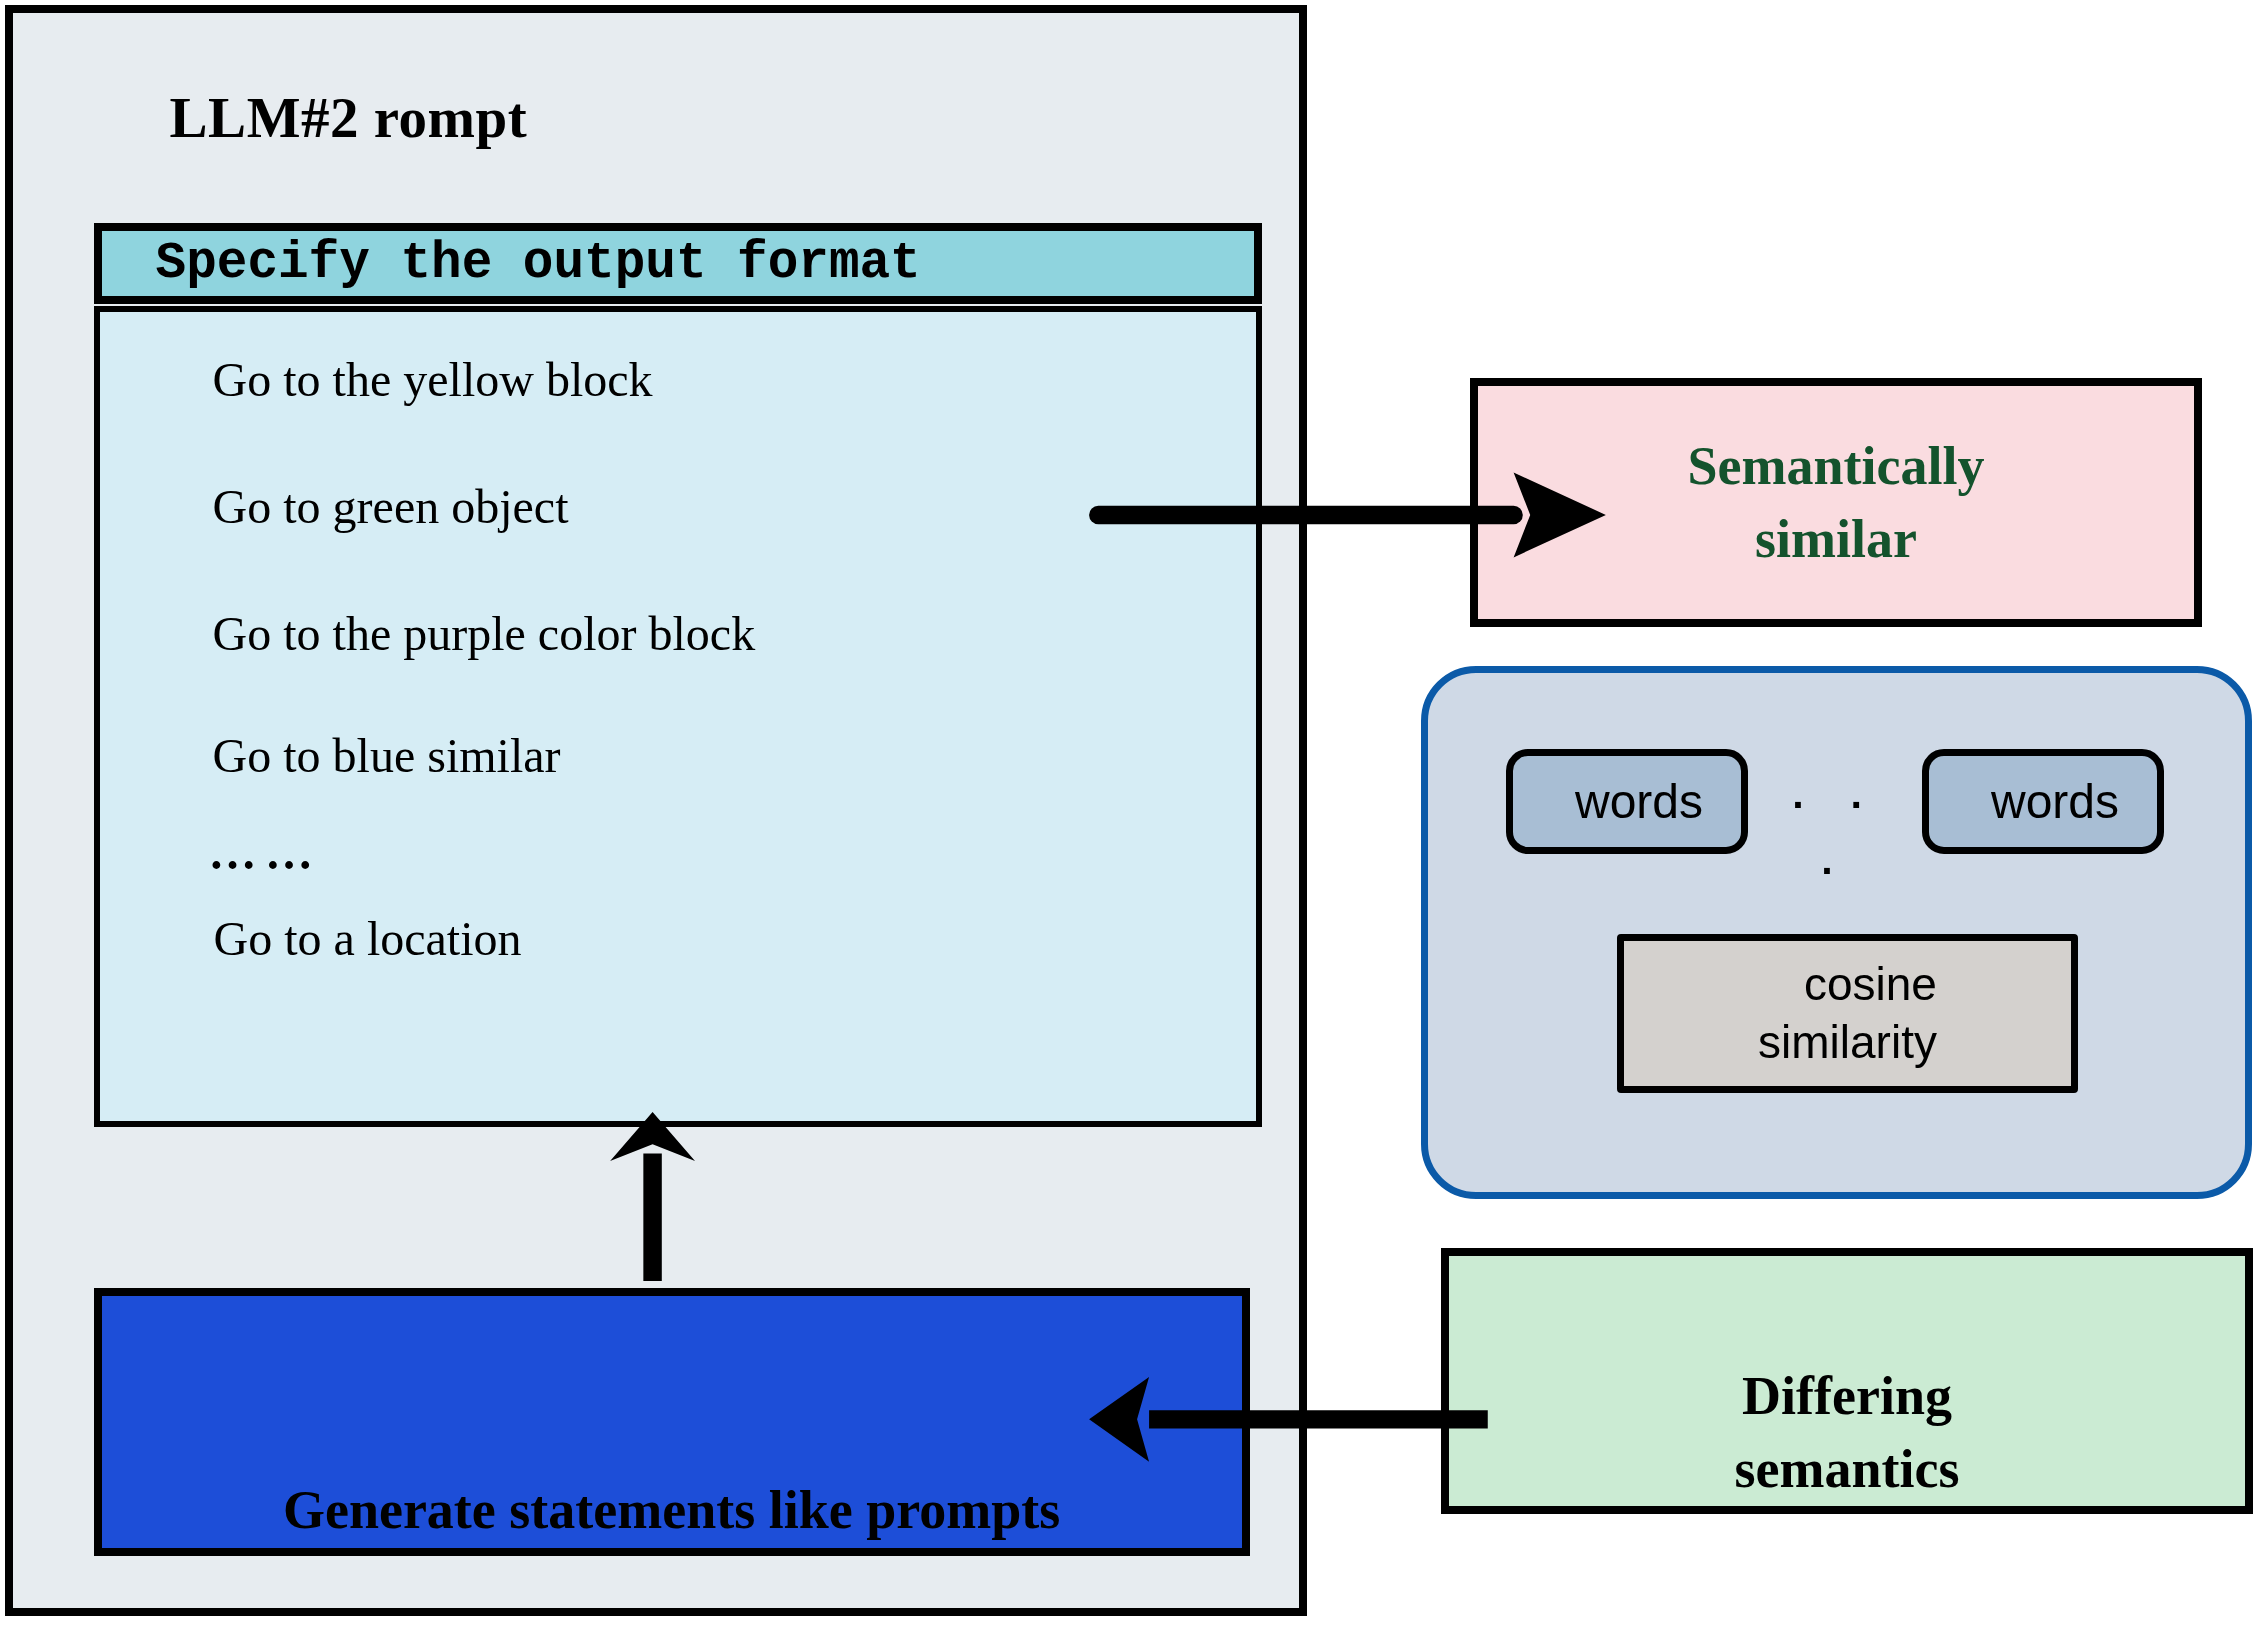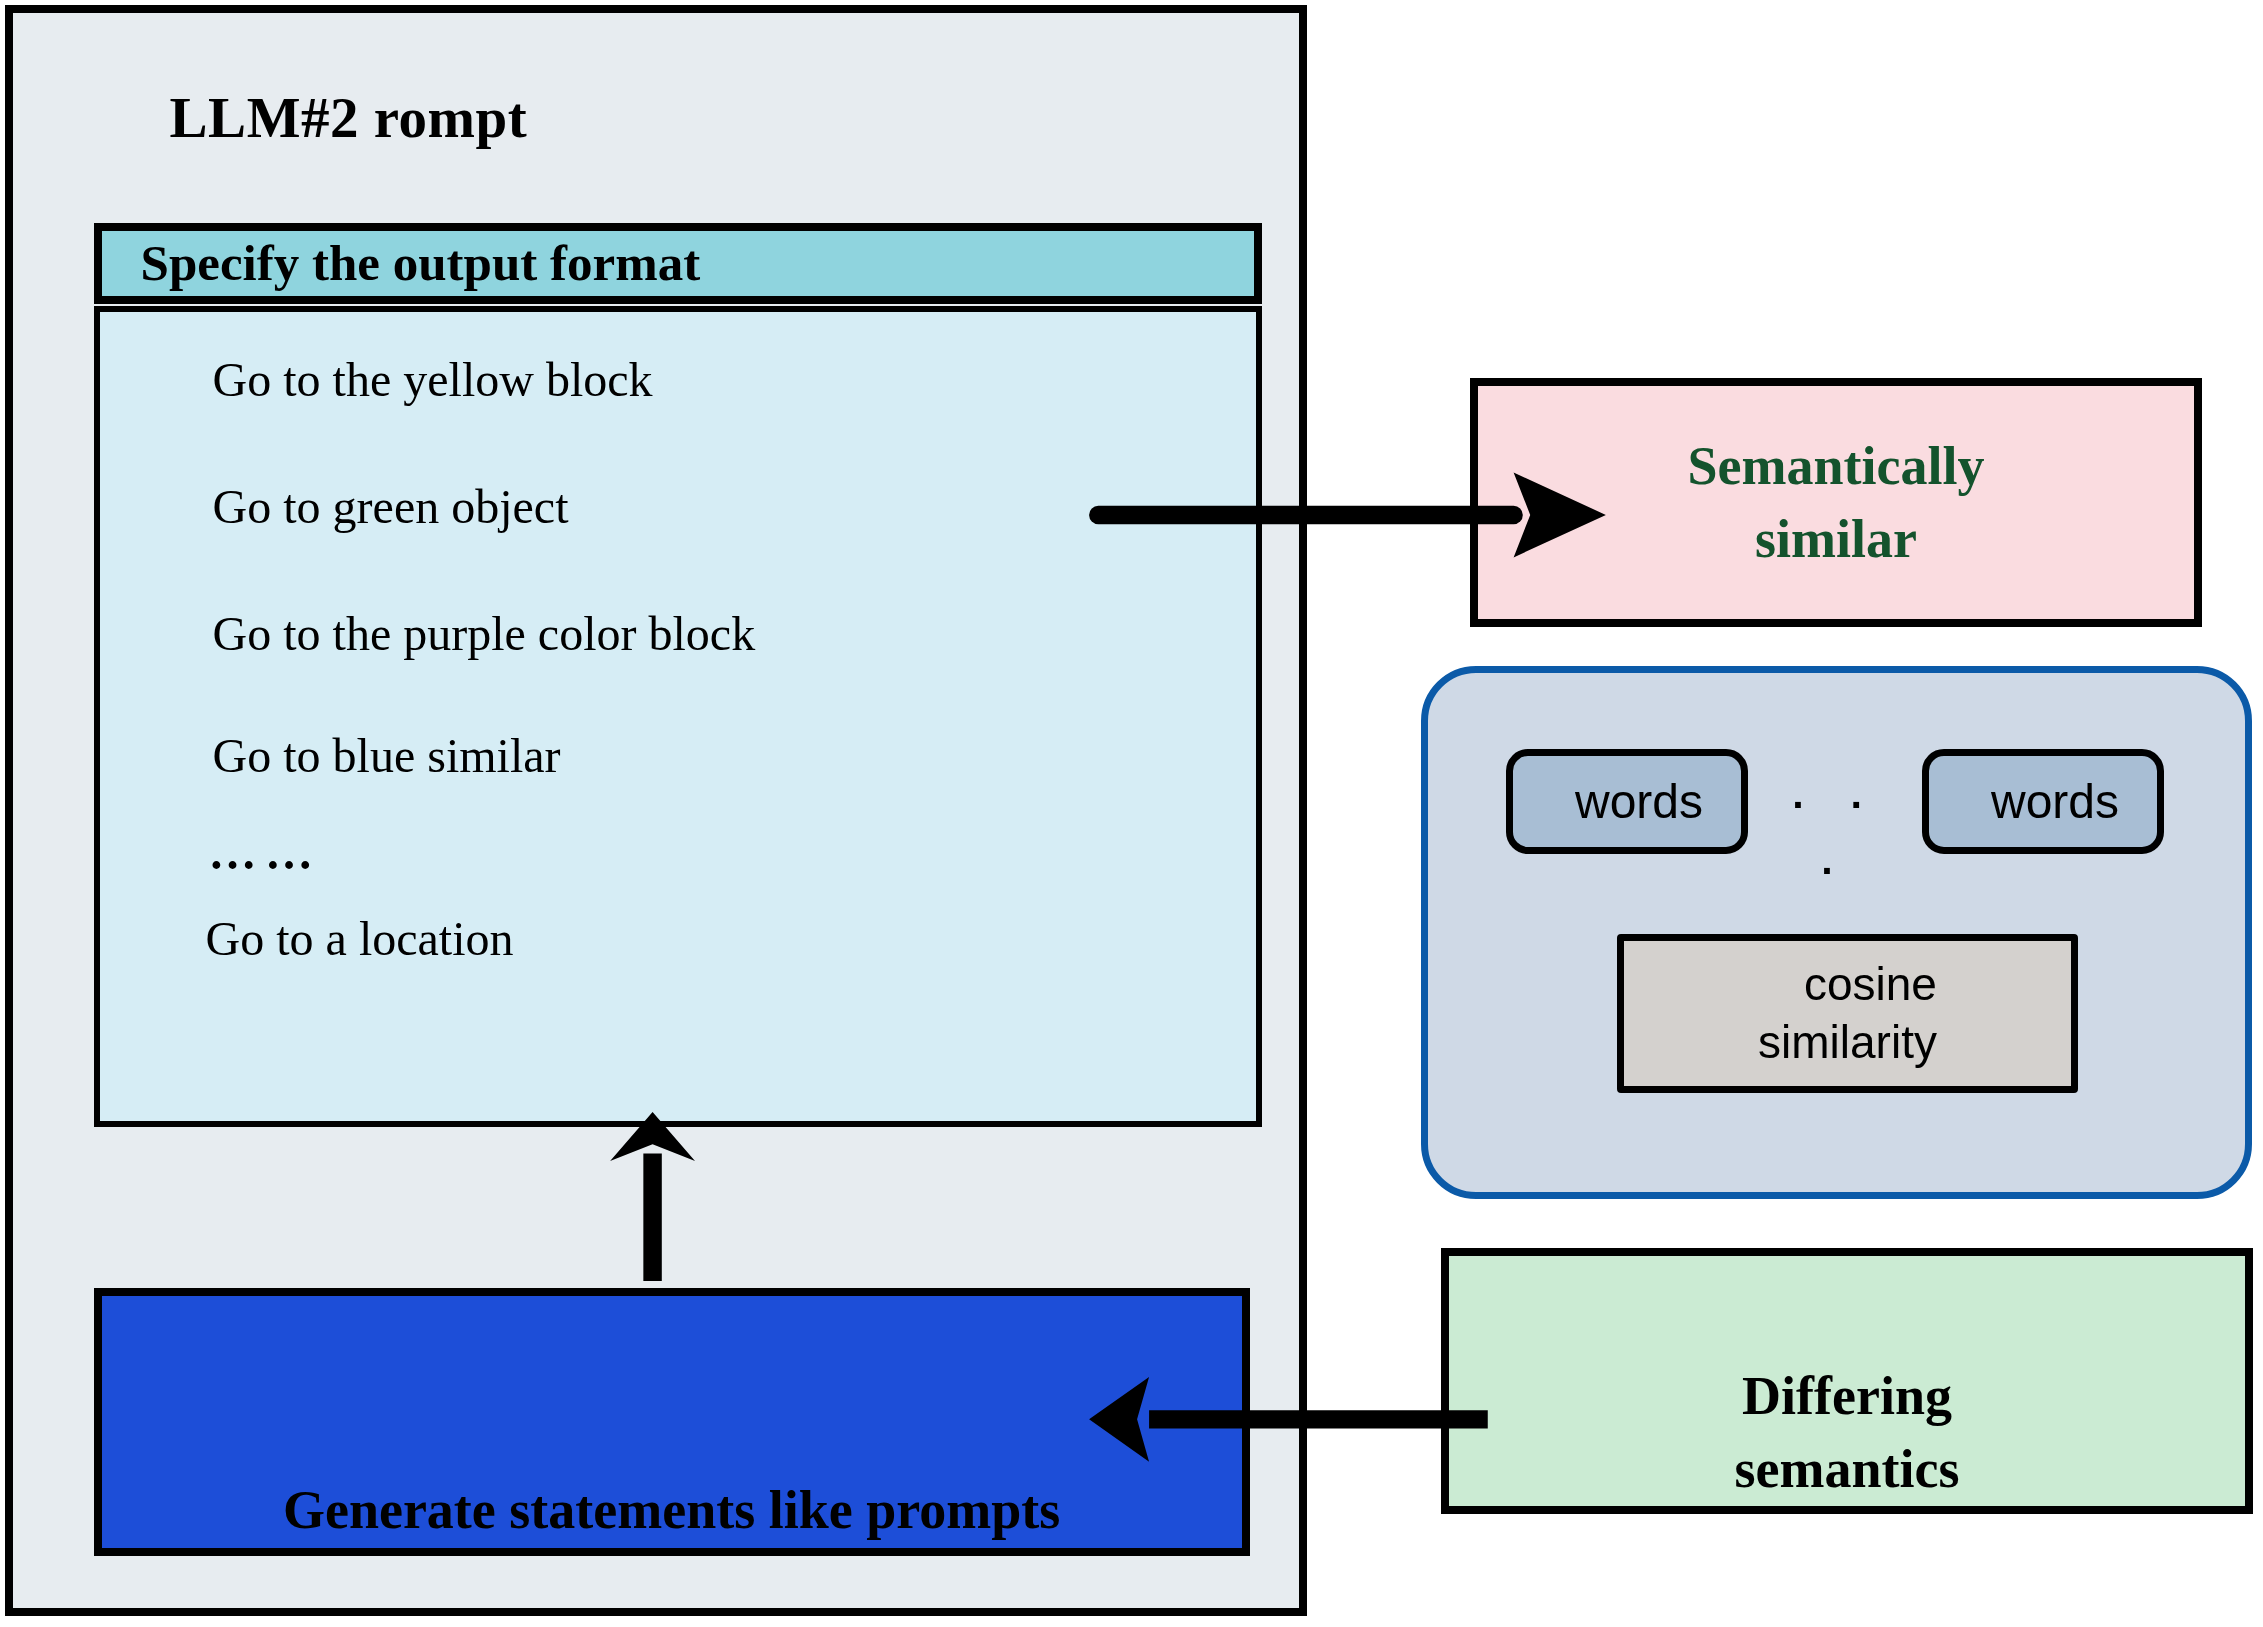--- a/index.html
+++ b/index.html
@@ -50,22 +50,23 @@
     background: #8FD4DE;
     border: 8.3px solid #000000;
     box-sizing: border-box;
     display: flex;
     align-items: center;
   }
   .header-box .label {
     font-size: 51px;
     font-weight: bold;
     color: #000;
-    margin-left: 39px;
+    margin-left: 54px;
     white-space: nowrap;
+    font-family: Liberation Mono, monospace;
   }
 
   
   .list-box {
     position: absolute;
     left: 81px;
     top: 293px;
     width: 1168px;
     height: 821px;
     background: #D6EDF5;
@@ -87,21 +88,21 @@
   .li-dots {
     position: absolute;
     left: 109px;
     top: 517px;
     font-size: 48px;
     font-weight: bold;
     letter-spacing: 8.3px;
     color: #000;
     line-height: 1;
   }
-  .li4 { top: 603px; left: 106px; }
+  .li4 { top: 603px; left: 114px; }
 
   
   .generate-box {
     position: absolute;
     left: 81px;
     top: 1275px;
     width: 1156px;
     height: 268px;
     background: #1d4ed8;
     border: 8.3px solid #000000;

